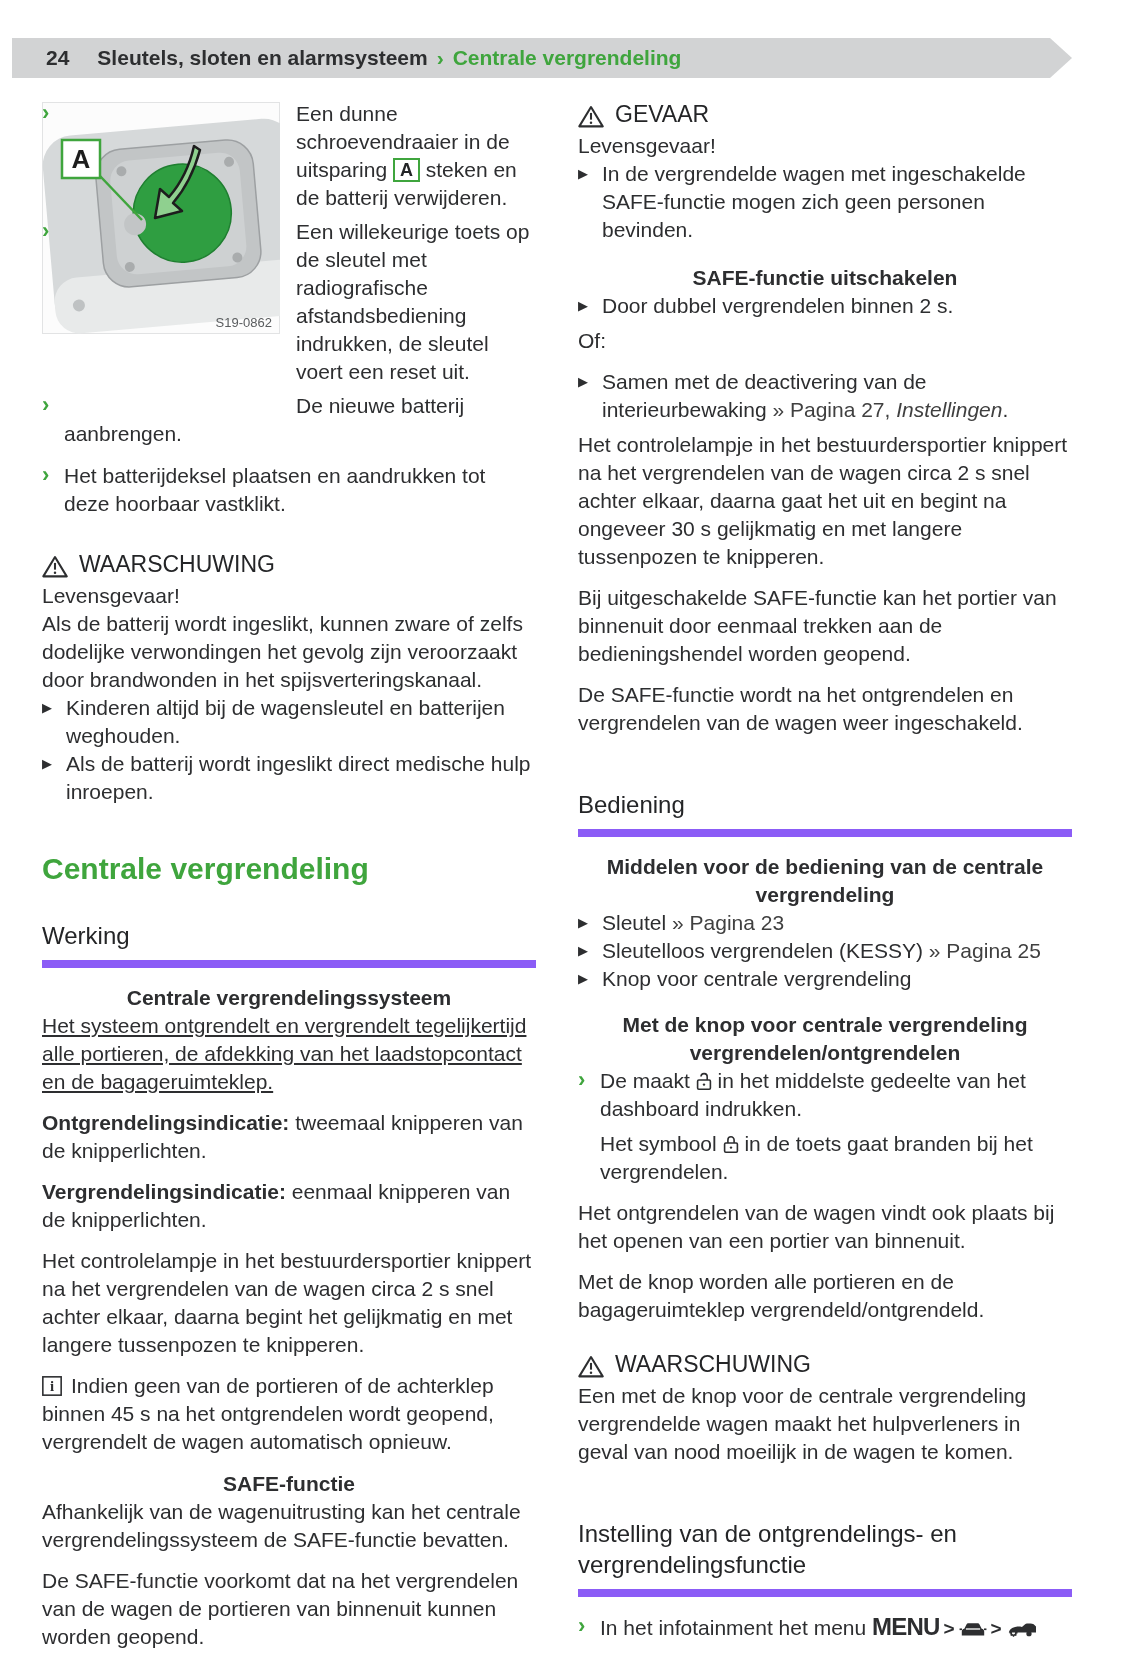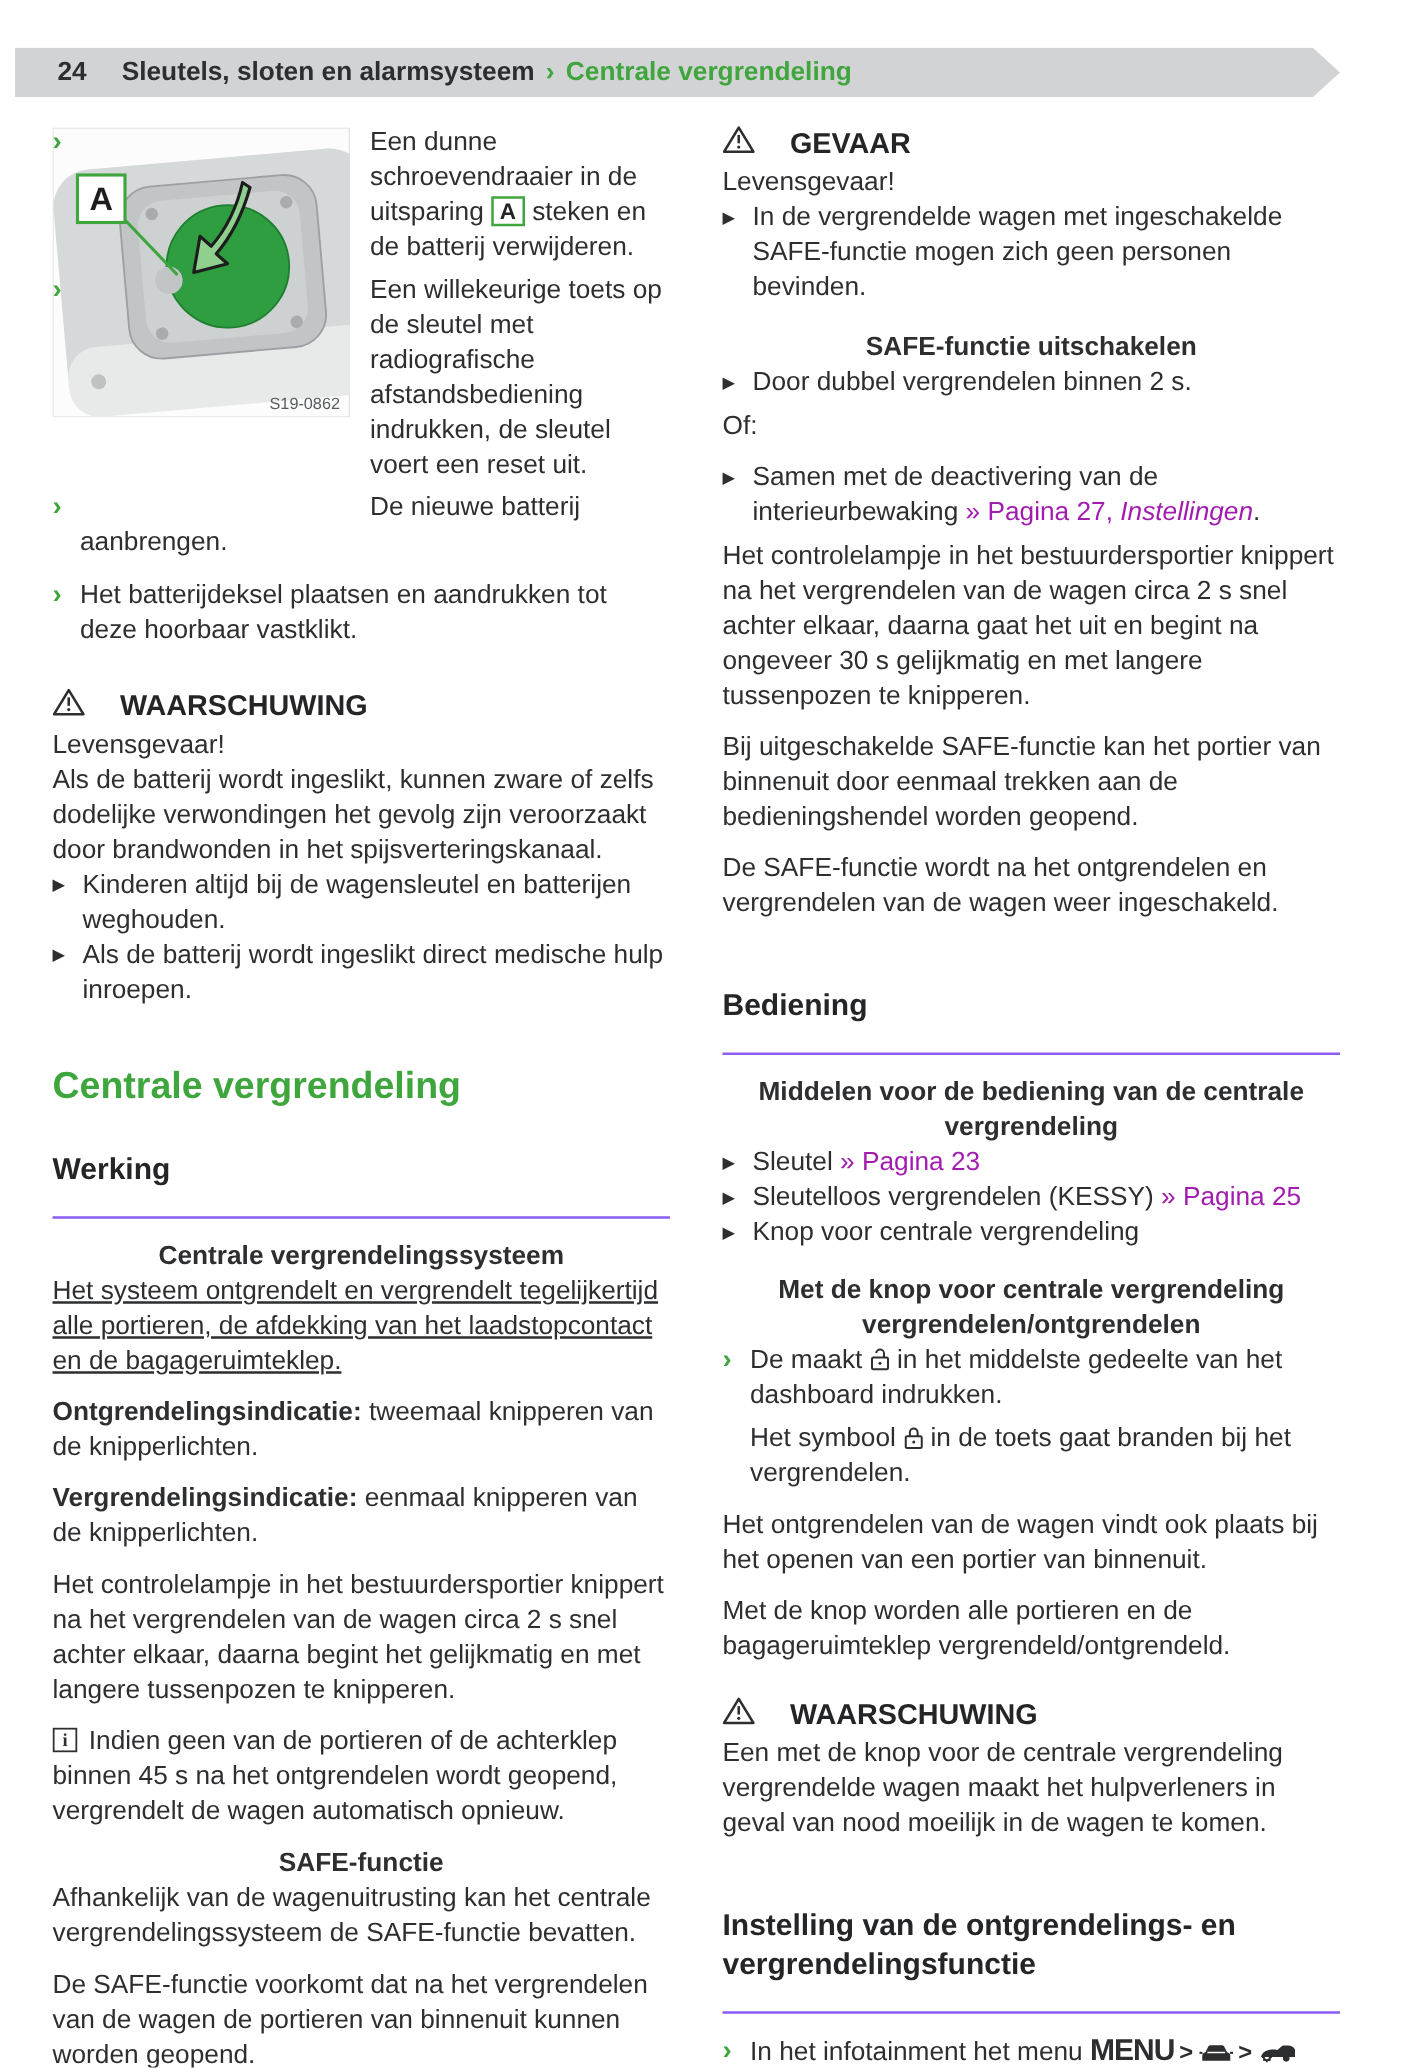--- a/index.html
+++ b/index.html
@@ -19,44 +19,44 @@
   .topbar .chap{margin-left:28px;}
   .topbar .sep{margin:0 9px;color:#3fa53d;}
   .topbar .sect{color:#3fa53d;}
   
   .cols{position:absolute;top:100px;left:42px;display:flex;gap:42px;}
   .col{width:494px;font-size:21px;line-height:28px;}
   
   .p{margin:0 0 13px 0;}
   .tight{margin:0;}
   b.lead{font-weight:700;}
-  .link{color:#a21caf;text-decoration:none;cursor:pointer;}
+  .link{color:#404040;text-decoration:none;cursor:pointer;}
   .link.it{font-style:italic;}
   .sub{font-weight:700;margin:14px 0 0 0;text-align:center;}
   .chapter{
     color:#3fa53d;font-size:30px;line-height:34px;font-weight:700;
     margin:46px 0 22px 0;
   }
   .section{
-    font-size:24px;line-height:31px;font-weight:700;color:#242527;
-    border-bottom:2px solid #8b5cf6;padding-bottom:22px;margin:34px 0 16px 0;
+    font-size:24px;line-height:31px;font-weight:400;color:#242527;
+    border-bottom:8px solid #8b5cf6;padding-bottom:9px;margin:34px 0 16px 0;
   }
   .section.mt-lg{margin-top:52px;}
   
   ul{list-style:none;margin:0;padding:0;}
   li{position:relative;padding-left:22px;margin:0 0 6px 0;}
   li:last-child{margin-bottom:6px;}
   .chev>li>.bm{position:absolute;left:0;top:-1px;color:#3fa53d;font-weight:700;font-size:22px;}
   .tri>li{padding-left:24px;}
   .tri>li>.bm{position:absolute;left:0;top:0;color:#2d2e30;font-size:13px;}
   .gapless>li{margin-bottom:0;}
   .indent{padding-left:22px;}
   
   .warnhead{
-    display:flex;align-items:flex-start;gap:28px;font-size:23px;font-weight:700;
+    display:flex;align-items:flex-end;gap:11px;font-size:23px;font-weight:400;
     color:#242527;margin:26px 0 4px 0;
   }
   .warnhead svg{flex:0 0 auto;}
   .warnblock p{margin:0;}
   .warnblock{margin-bottom:13px;}
   
   figure.fob{float:left;width:238px;height:232px;margin:2px 16px 70px 0;padding:0;}
   figure.fob svg{display:block;}
   .figflow{overflow:visible;}
   .clear{clear:both;}

